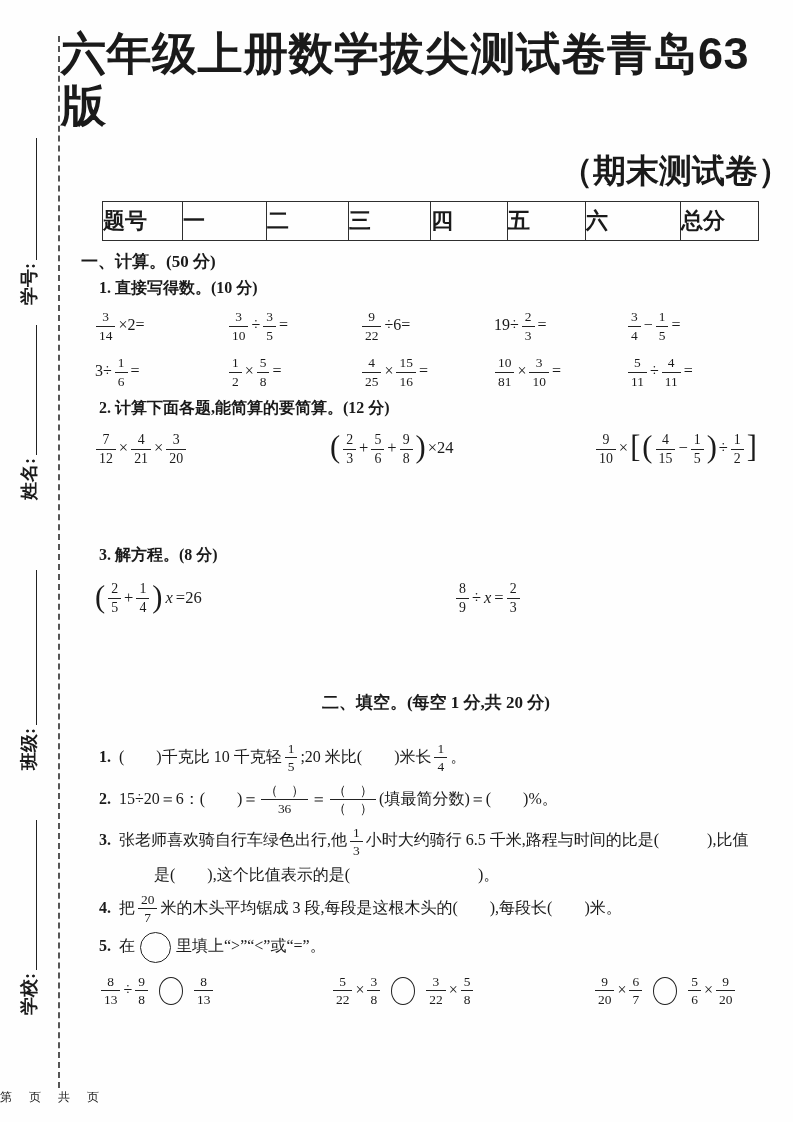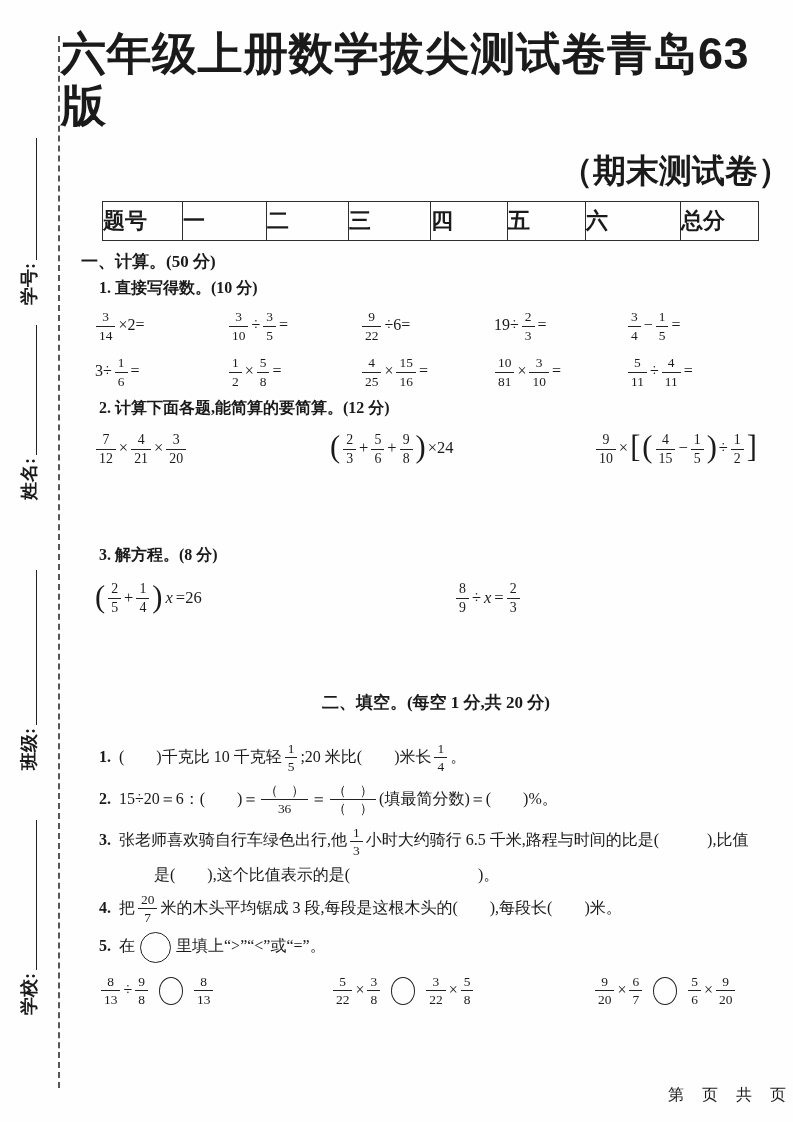--- a/index.html
+++ b/index.html
@@ -59,22 +59,22 @@
   .fitem.i1{margin-top:27px;}
   .fitem.i2{margin-top:8px;}
   .fitem.i3{margin-top:8px;}
   .fitem.cont{margin-top:4px;margin-left:92px;}
   .fitem.i4{margin-top:6px;}
   .fitem.i5{margin-top:6px;}
   .fitem.i5 .circle{width:29px;height:29px;margin:0 4px;}
   .cmp-row{display:grid;grid-template-columns:232px 262px auto;margin:4px 0 0 38px;
            font-size:16px;height:48px;align-items:center;}
   
-  .footer{position:absolute;bottom:16px;left:0;width:100%;text-align:right;
-          font-size:16px;letter-spacing:7px;font-weight:500;}
+  .footer{position:absolute;bottom:16px;left:0;width:100%;text-align:left;
+          font-size:12px;letter-spacing:7px;font-weight:500;}
 </style>
 </head>
 <body>
 
 <div class="page">
 
   <div class="sidebar">
     <div class="sstrip">
       <span class="sfield" style="left:73px">
         <span>学校:</span>

